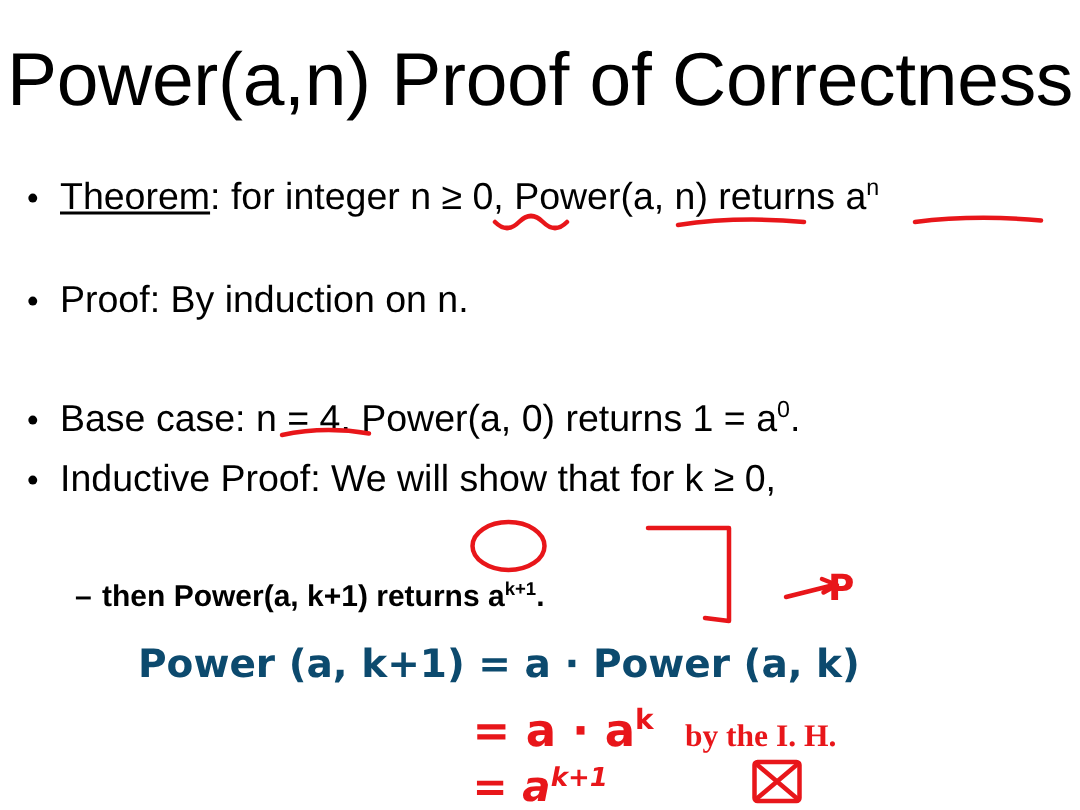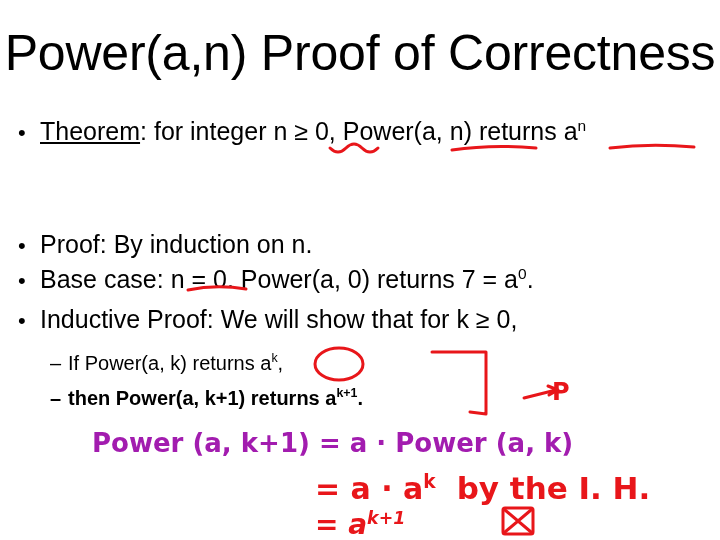--- a/index.html
+++ b/index.html
@@ -54,42 +54,42 @@
   }
   .u {
     text-decoration: underline;
   }
   sup {
     font-size: 0.62em;
     vertical-align: super;
     line-height: 0;
   }
   #b1 { top: 117px; }
-  #b2 { top: 186px; margin-top: 44px; }
+  #b2 { top: 186px; }
   #b3 { top: 265px; }
   #b4 { top: 305px; }
   #s1 { top: 352px; }
   #s2 { top: 387px; font-weight: bold; }
 
   #ink {
     position: absolute;
     left: 0;
     top: 0;
     width: 720px;
     height: 540px;
     pointer-events: none;
   }
   .handwrite {
     position: absolute;
     white-space: nowrap;
     font-family: "DejaVu Sans", sans-serif;
     font-weight: 600;
   }
   .hw-green {
-    color: #a21caf;
+    color: #0c4a6e;
   }
   .hw-red {
     color: #e8161a;
   }
 </style>
 </head>
 <body>
 
 <div id="slide">
 
@@ -97,30 +97,27 @@
 
   <div class="bullet" id="b1">
     <span class="dot">•</span><span class="u">Theorem</span><span>: for integer n ≥ 0, Power(a, n) returns a</span><sup>n</sup>
   </div>
 
   <div class="bullet" id="b2">
     <span class="dot">•</span><span>Proof: By induction on n.</span>
   </div>
 
   <div class="bullet" id="b3">
-    <span class="dot">•</span><span>Base case: n = 0. Power(a, 0) returns 7 = a</span><sup>0</sup><span>.</span>
+    <span class="dot">•</span><span>Base case: n = 4. Power(a, 0) returns 1 = a</span><sup>0</sup><span>.</span>
   </div>
 
   <div class="bullet" id="b4">
     <span class="dot">•</span><span>Inductive Proof: We will show that for k ≥ 0,</span>
   </div>
 
-  <div class="sub" id="s1">
-    <span class="dash">–</span><span>If Power(a, k) returns a</span><sup>k</sup><span>,</span>
-  </div>
 
   <div class="sub" id="s2">
     <span class="dash">–</span><span>then Power(a, k+1) returns a</span><sup>k+1</sup><span>.</span>
   </div>
 
   <svg id="ink" viewBox="0 0 720 540">
     <g fill="none" stroke="#e8161a" stroke-width="3" stroke-linecap="round" stroke-linejoin="round">
 
       <path d="M330 148 q8 8 16 0 q8 -8 16 0 q8 8 16 0"></path>
 
@@ -136,19 +133,19 @@
 
       <path d="M524 398 L556 390 M548 386 L558 390 L549 395"></path>
 
       <rect x="503" y="508" width="30" height="26" rx="2"></rect>
       <path d="M505 510 L531 532 M531 510 L505 532"></path>
     </g>
   </svg>
 
   <div class="handwrite hw-green" style="left:92px; top:428px; font-size:26px;">Power (a, k+1)  =  a · Power (a, k)</div>
 
-  <div class="handwrite hw-red" style="left:315px; top:470px; font-size:30px;"><span>=  a · a</span><sup>k</sup>&nbsp;&nbsp;<span style="font-size:31px;">by the I. H.</span></div>
+  <div class="handwrite hw-red" style="left:315px; top:470px; font-size:30px;"><span>=  a · a</span><sup>k</sup>&nbsp;&nbsp;<span style="font-size:21px;font-family:Liberation Serif, serif;">by the I. H.</span></div>
 
   <div class="handwrite hw-red" style="left:315px; top:508px; font-size:28px;font-style:italic;"><span>=  a</span><sup>k+1</sup></div>
 
   <div class="handwrite hw-red" style="left:552px; top:378px; font-size:24px;">P</div>
 
 </div>
 
 </body></html>

